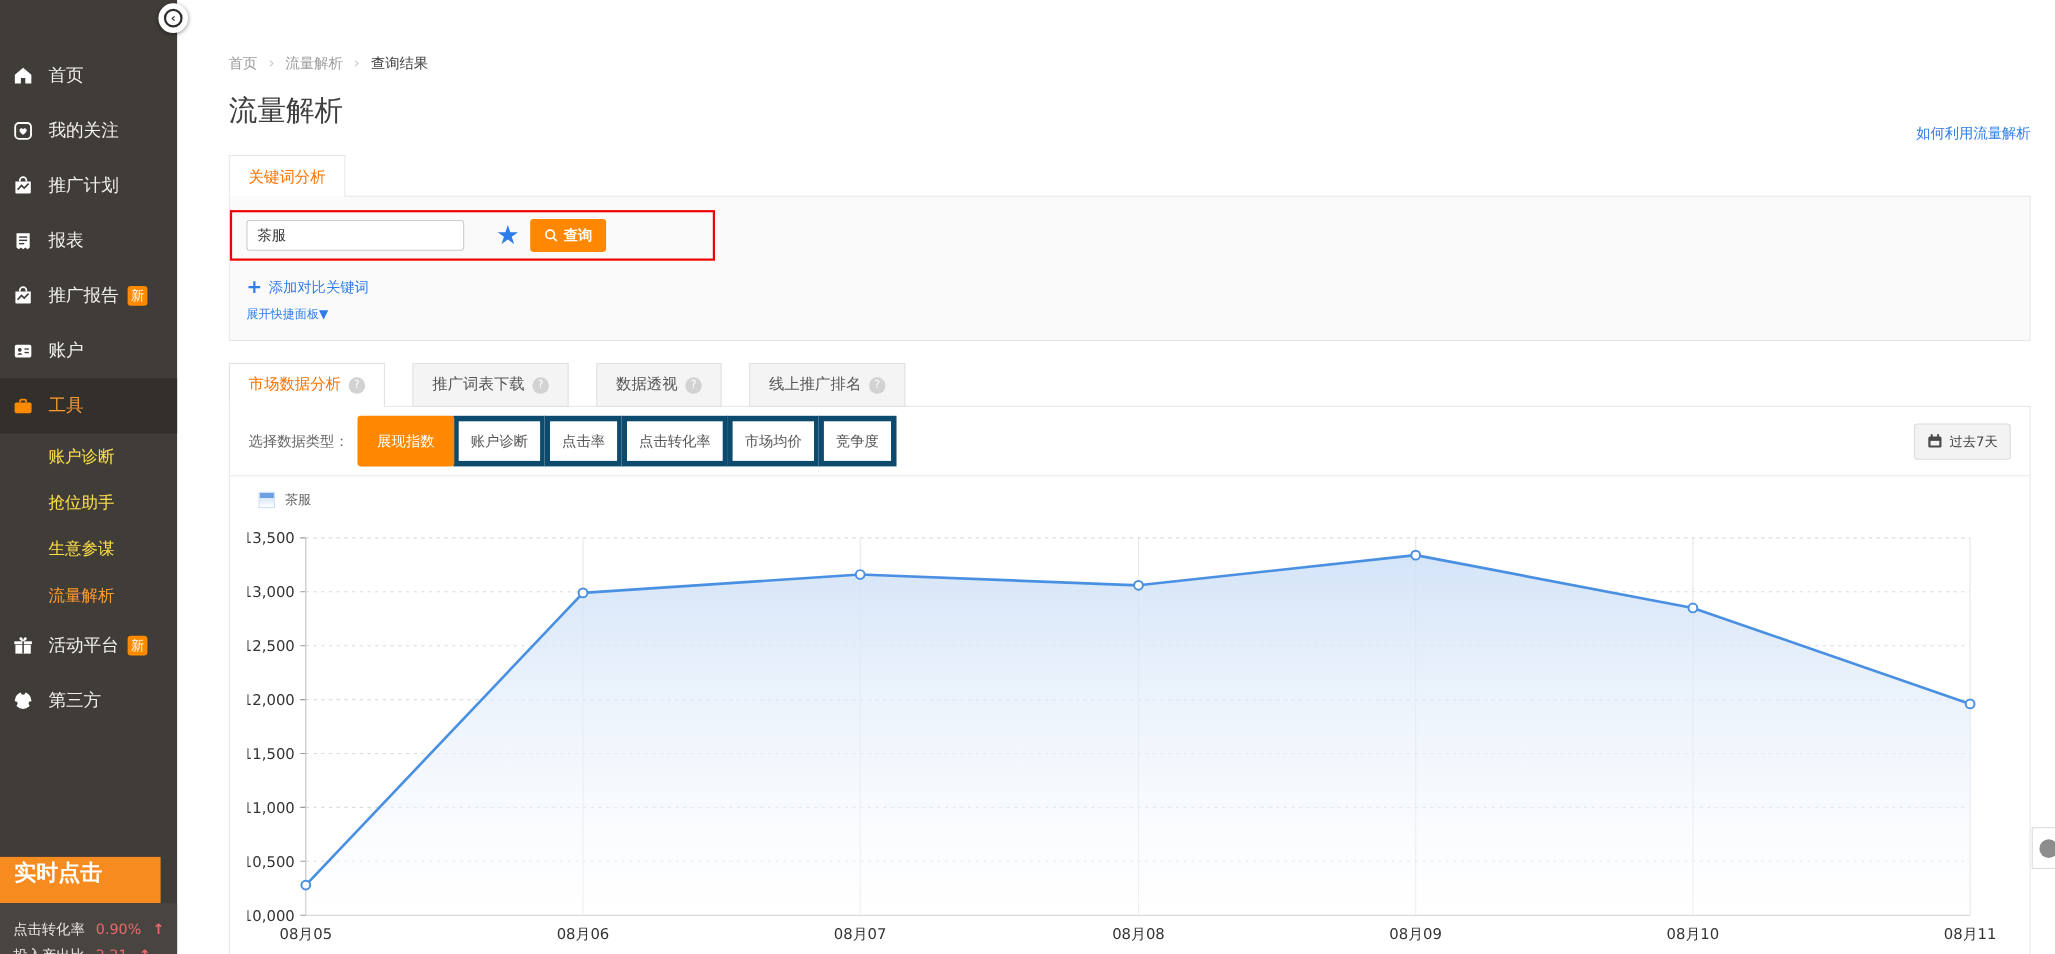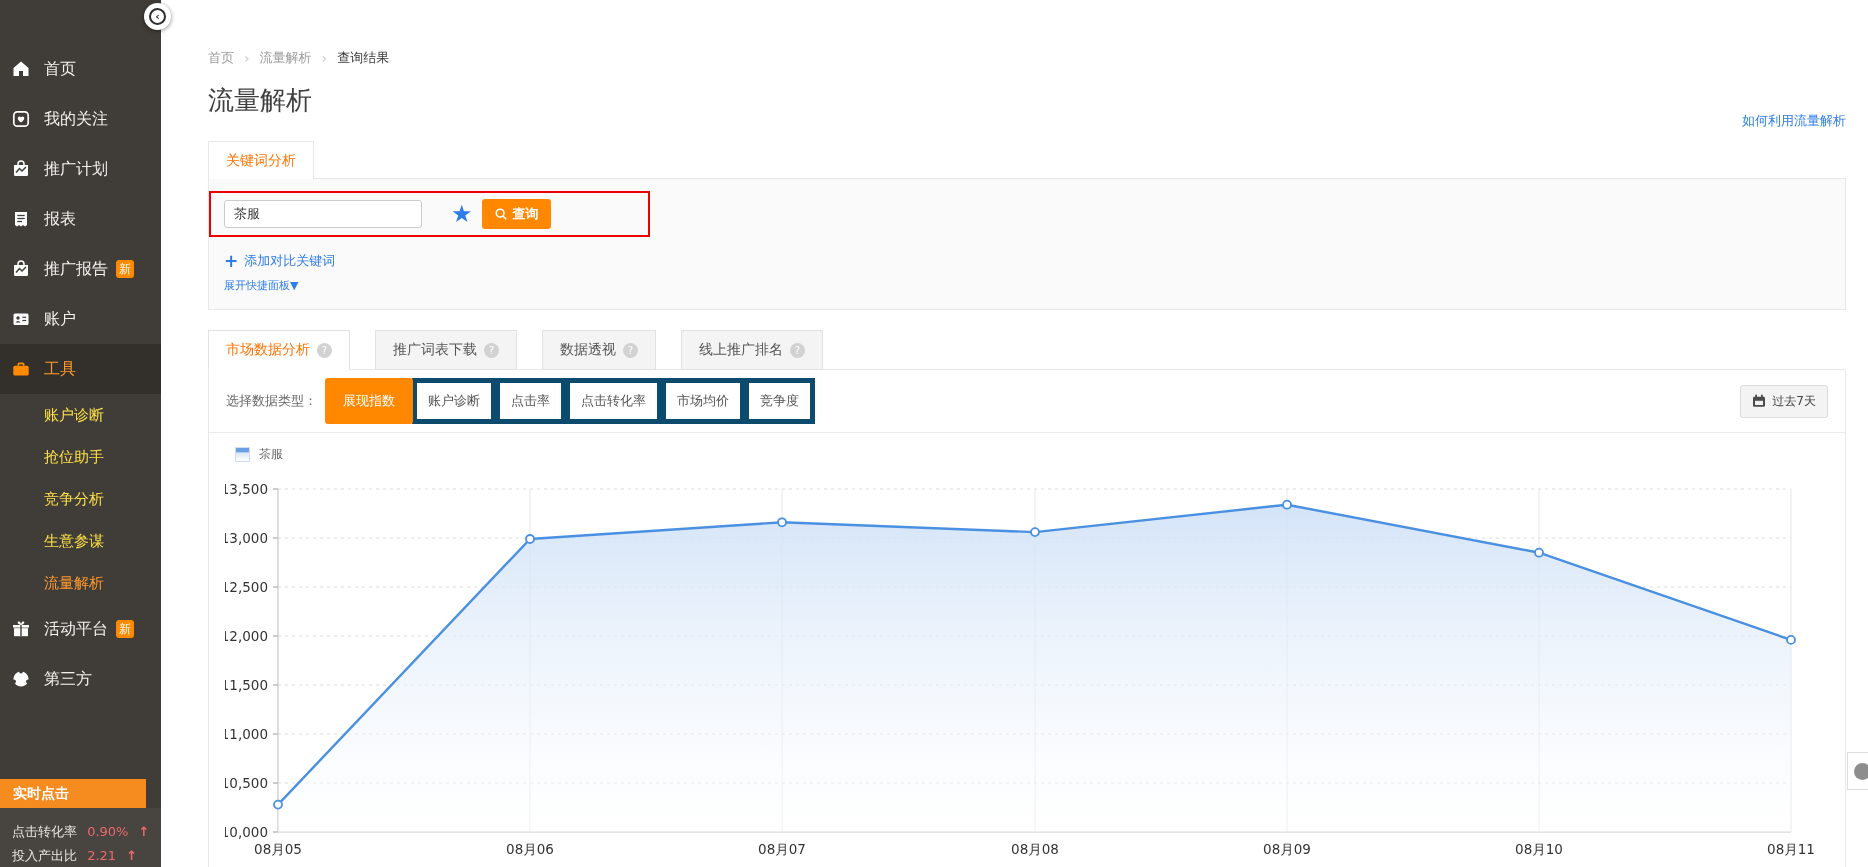--- a/index.html
+++ b/index.html
@@ -20,21 +20,21 @@
     font-size:16px; cursor:pointer; }
   .nav-item .ic { width:20px; height:20px; margin-right:13px; flex:0 0 20px; }
   .nav-item.active { background:#33302c; color:#ff9a2e; }
   .badge-new { display:inline-block; margin-left:8px; min-width:18px; height:18px;
     background:#ff8a00; color:#fff; font-size:12px; line-height:18px; text-align:center;
     border-radius:3px; padding:0 1px; }
   .sub-item { height:42px; line-height:42px; padding-left:44px; font-size:15px;
     color:#fde047; cursor:pointer; }
   .sub-item.active { color:#ff9a2e; }
   .realtime { position:absolute; left:0; top:779px; right:0; }
-  .rt-header { width:146px; height:29px; background:#f68c20; color:#fff; font-size:14px;
+  .rt-header { width:146px; height:42px; background:#f68c20; color:#fff; font-size:20px;
     font-weight:bold; line-height:29px; padding-left:13px; }
   .rt-body { background:#484440; padding:9px 12px 20px 12px; }
   .rt-row { font-size:13px; color:#e9e6e2; margin-top:6px; white-space:nowrap; }
   .rt-row .val { color:#e96a6d; margin-left:6px; }
   .rt-row .arrow { color:#e96a6d; margin-left:6px; font-weight:bold; }
 
   
   .main { position:absolute; left:161px; top:0; width:1707px; height:867px;
     padding:0 22px 0 47px; }
   .breadcrumb { margin-top:49px; font-size:13px; color:#9b9b9b; display:flex; align-items:center; }
@@ -154,21 +154,20 @@
     <div class="nav-item active">
       <svg class="ic" viewBox="0 0 20 20">
         <rect x="2.3" y="6.8" width="15.4" height="9.8" rx="1.6" fill="#ff8a00"></rect>
         <path d="M7.3 6.8 V5.6 Q7.3 4.3 8.6 4.3 H11.4 Q12.7 4.3 12.7 5.6 V6.8" stroke="#ff8a00" stroke-width="1.7" fill="none"></path>
         </svg>
       <span>工具</span>
     </div>
 
     <div class="sub-item">账户诊断</div>
     <div class="sub-item">抢位助手</div>
-    <div class="sub-item">竞争分析</div>
     <div class="sub-item">生意参谋</div>
     <div class="sub-item active">流量解析</div>
 
     <div class="nav-item">
       <svg class="ic" viewBox="0 0 20 20">
         <rect x="3" y="9.2" width="14" height="8" fill="#fff"></rect>
         <rect x="2" y="6" width="16" height="2.6" fill="#fff"></rect>
         <line x1="10" y1="6" x2="10" y2="17.2" stroke="#403c38" stroke-width="1.4"></line>
         <path d="M10 6 C7 5.5 5.8 3.2 7.4 2.5 C9 1.9 10 4 10 6 C10 4 11 1.9 12.6 2.5 C14.2 3.2 13 5.5 10 6" fill="#fff"></path>
         </svg>

